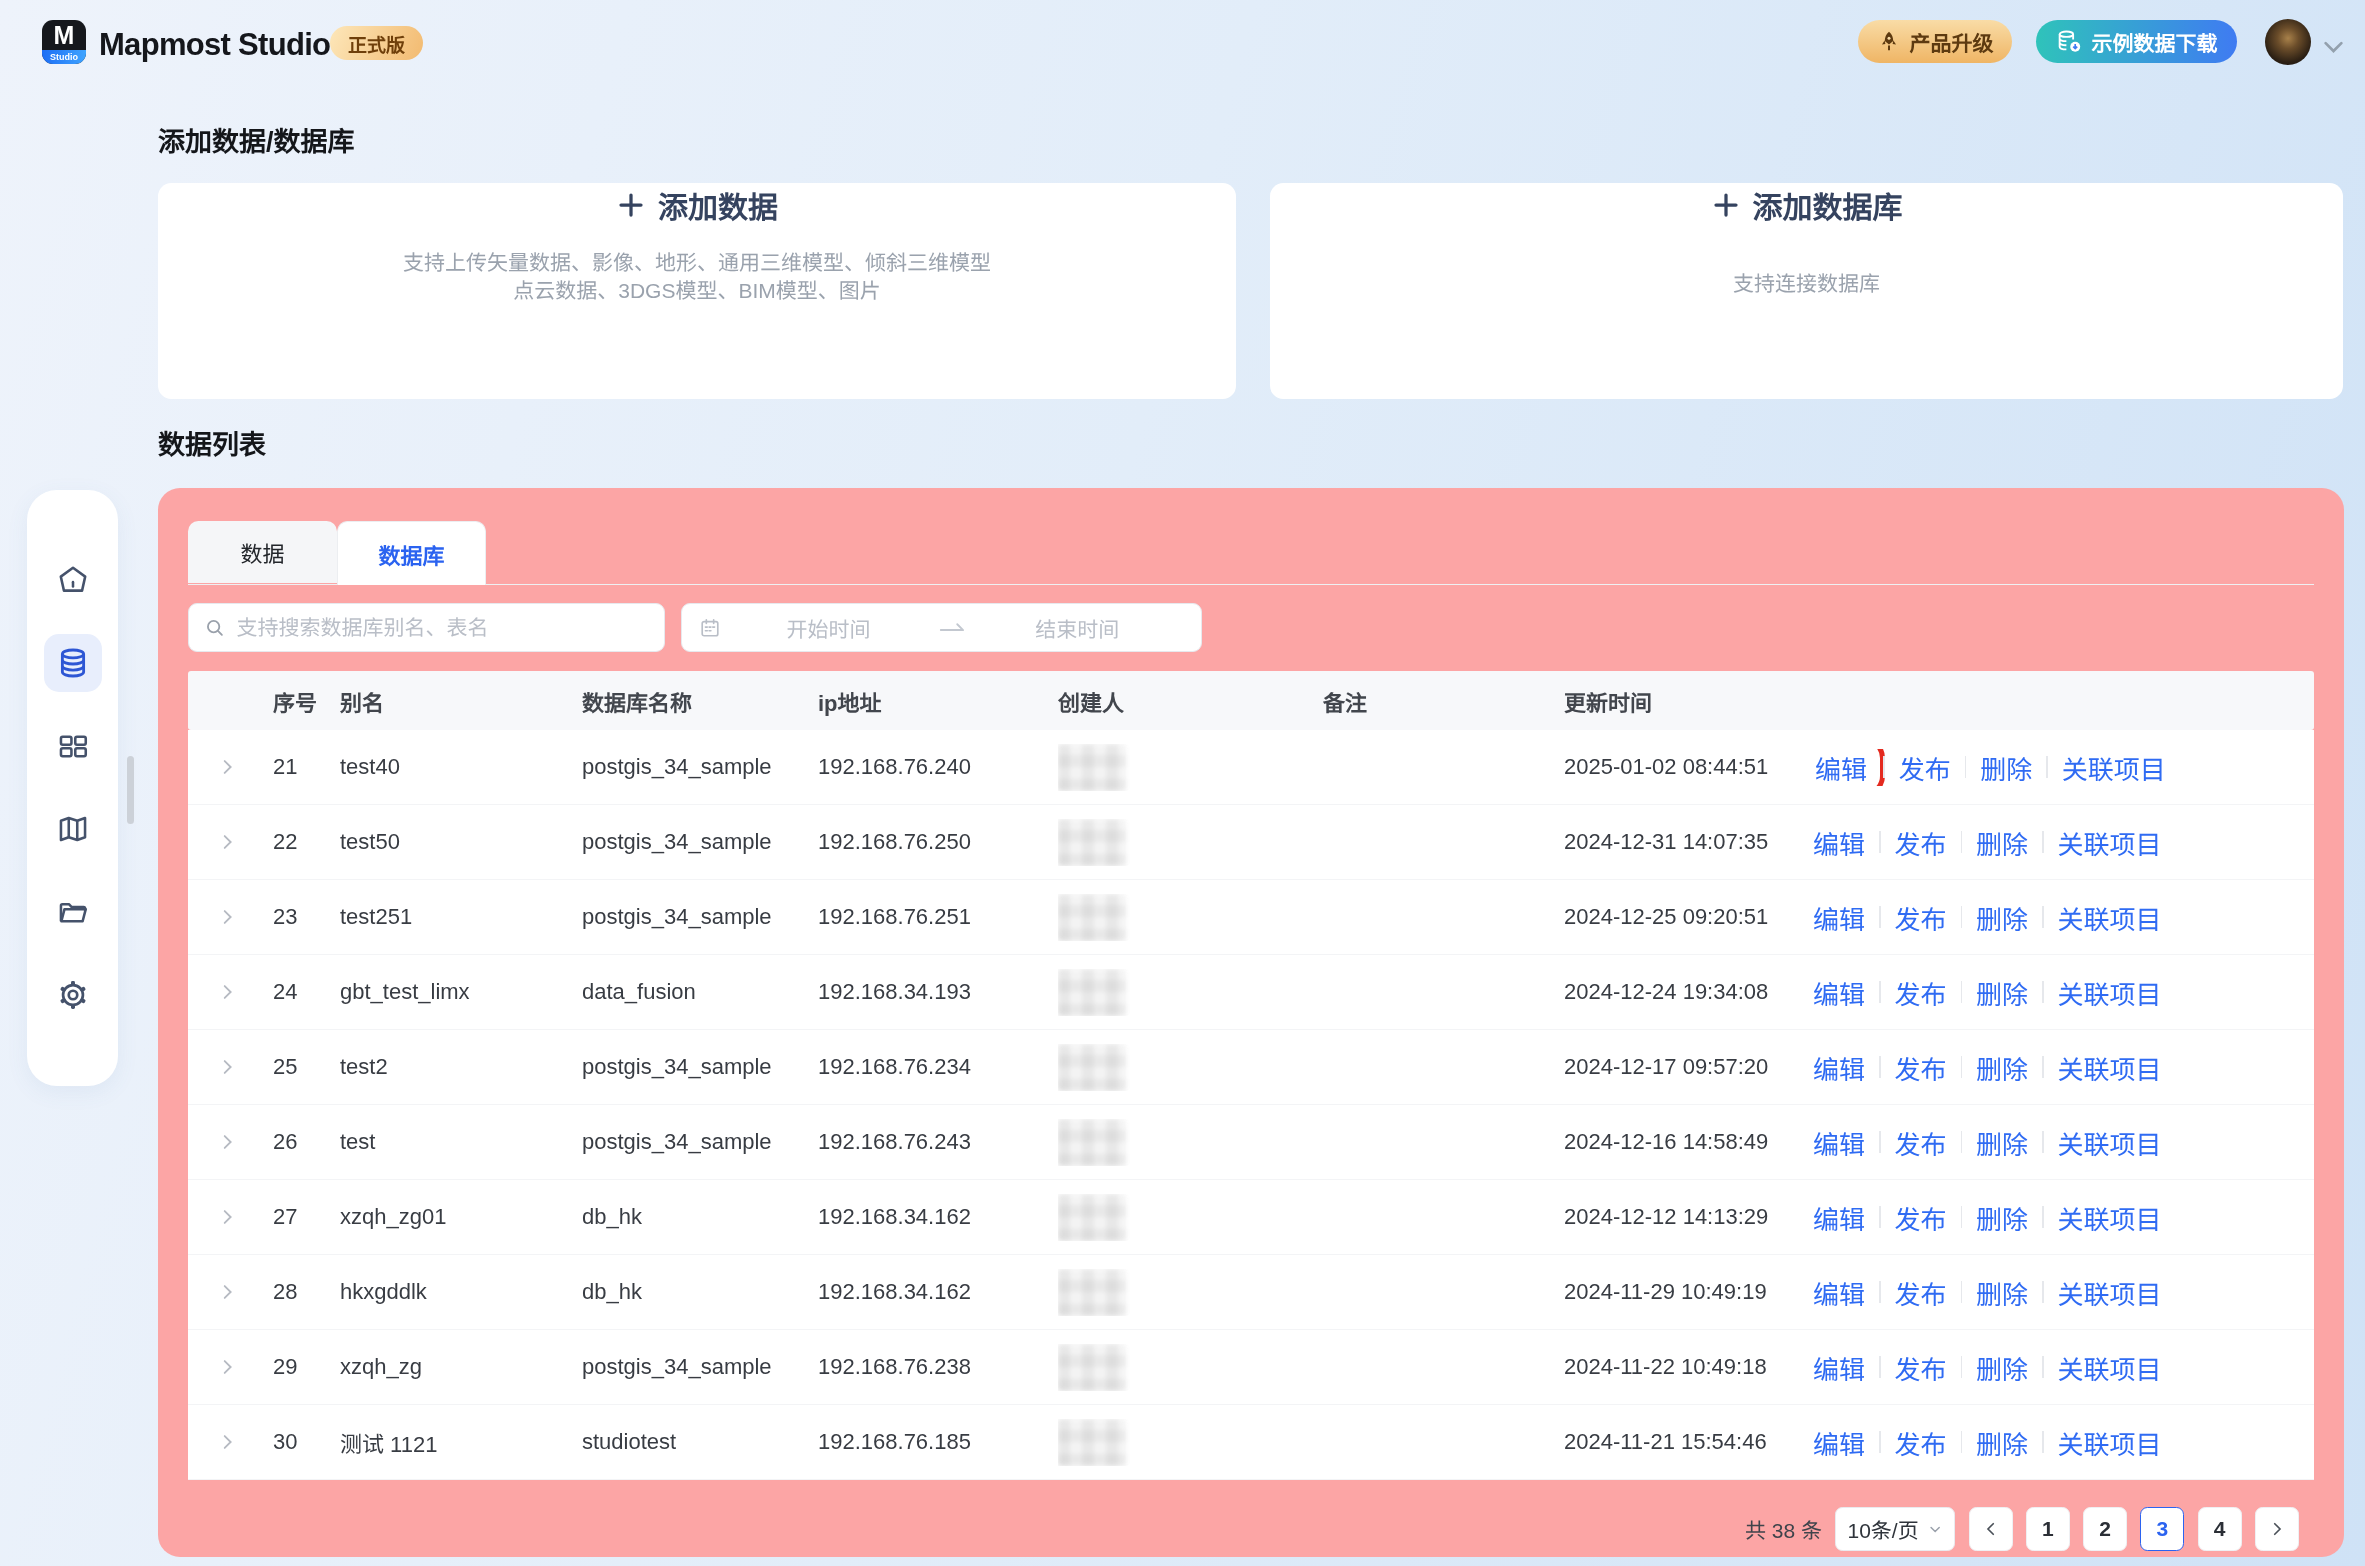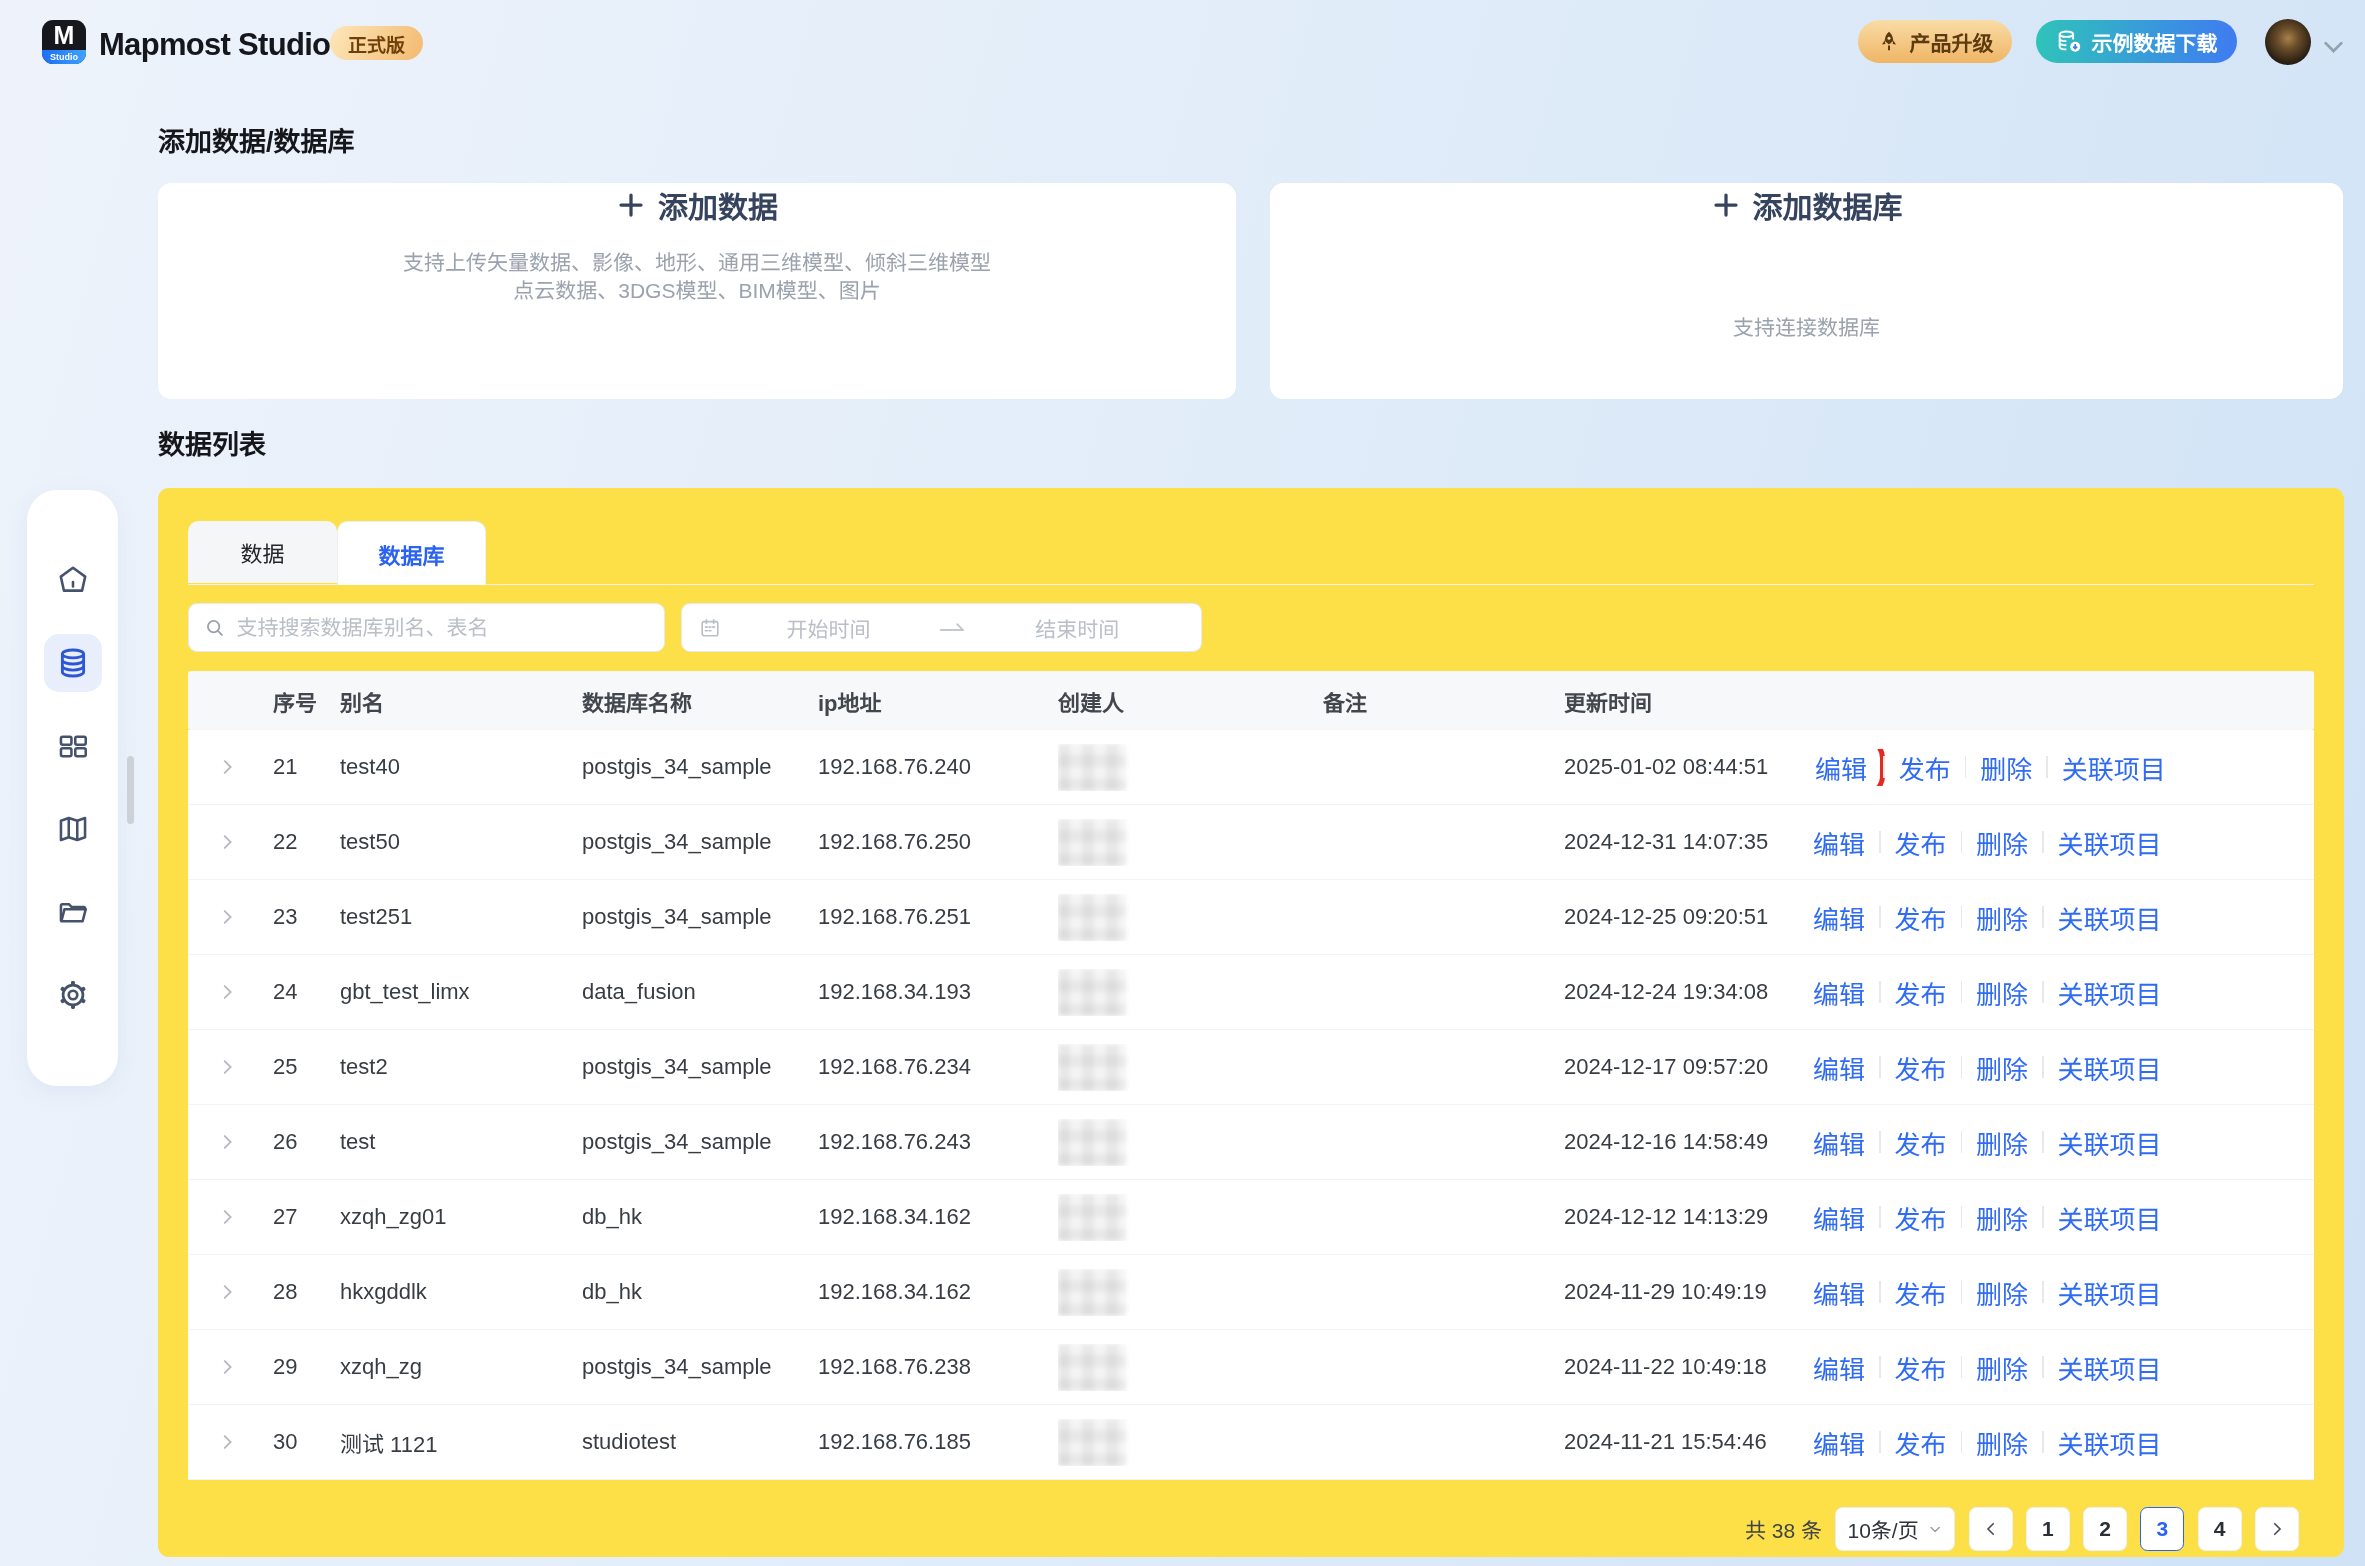--- a/index.html
+++ b/index.html
@@ -30,38 +30,38 @@
   .avatar-caret { left:2320px; top:33px; }
 
   
   .h-add { left:158px; top:120px; font-size:27px; font-weight:700; color:#14161a; }
   .h-list { left:158px; top:423px; font-size:27px; font-weight:700; color:#14161a; }
 
   
   .card { top:183px; height:216px; background:#fff; border-radius:13.3px; cursor:pointer;
     display:flex; flex-direction:column; align-items:center; }
   .card1 { left:158px; width:1078px; }
-  .card2 { left:1270px; width:1073px;gap:44px; }
+  .card2 { left:1270px; width:1073px; }
   .card-title-row { display:flex; align-items:center; gap:12px;
     font-size:30px; font-weight:700; color:#35435f; }
   .card-desc { margin-top:22px; font-size:21px; line-height:28px; color:#9aa2ad; text-align:center; }
   .card2 .card-desc { margin-top:43px; }
 
   
   .sidebar { left:27px; top:490px; width:91px; height:596px; background:#fff; border-radius:30px;
     box-shadow:0 6px 22px rgba(80,110,160,.08); display:flex; flex-direction:column;
     align-items:center; padding-top:61px; gap:25px; }
   .side-item { width:58px; height:58px; border-radius:15px; display:flex; align-items:center;
     justify-content:center; cursor:pointer; }
   .side-item.active { background:#e8eefc; }
   .side-handle { left:127px; top:756px; width:6.7px; height:68px; border-radius:3.7px; background:#ccd1d8; }
 
   
-  .panel { left:158px; top:488px; width:2186px; height:1069px; background:#fde047;
-    border-radius:11px; padding:33px 30px 0 30px; }
+  .panel { left:158px; top:488px; width:2186px; height:1069px; background:#fca5a5;
+    border-radius:22px; padding:33px 30px 0 30px; }
 
   .tabs { display:flex; position:relative; height:64px; }
   .tabs::after { content:""; position:absolute; left:0; right:0; bottom:0; height:1.5px; background:#eef0f3; }
   .tab { width:149px; height:62px; display:flex; align-items:center; justify-content:center;
     font-size:22px; color:#23262b; cursor:pointer; position:relative; z-index:1; }
   .tab.inactive { background:#f5f6f8; border-radius:10.4px 10.4px 0 0; }
   .tab.active { background:#fff; border:1.5px solid #eceef1; border-bottom:none; height:64px;
     border-radius:10.4px 10.4px 0 0; color:#2b63f0; font-weight:700; z-index:2; }
 
   .filters { margin-top:18px; display:flex; }

